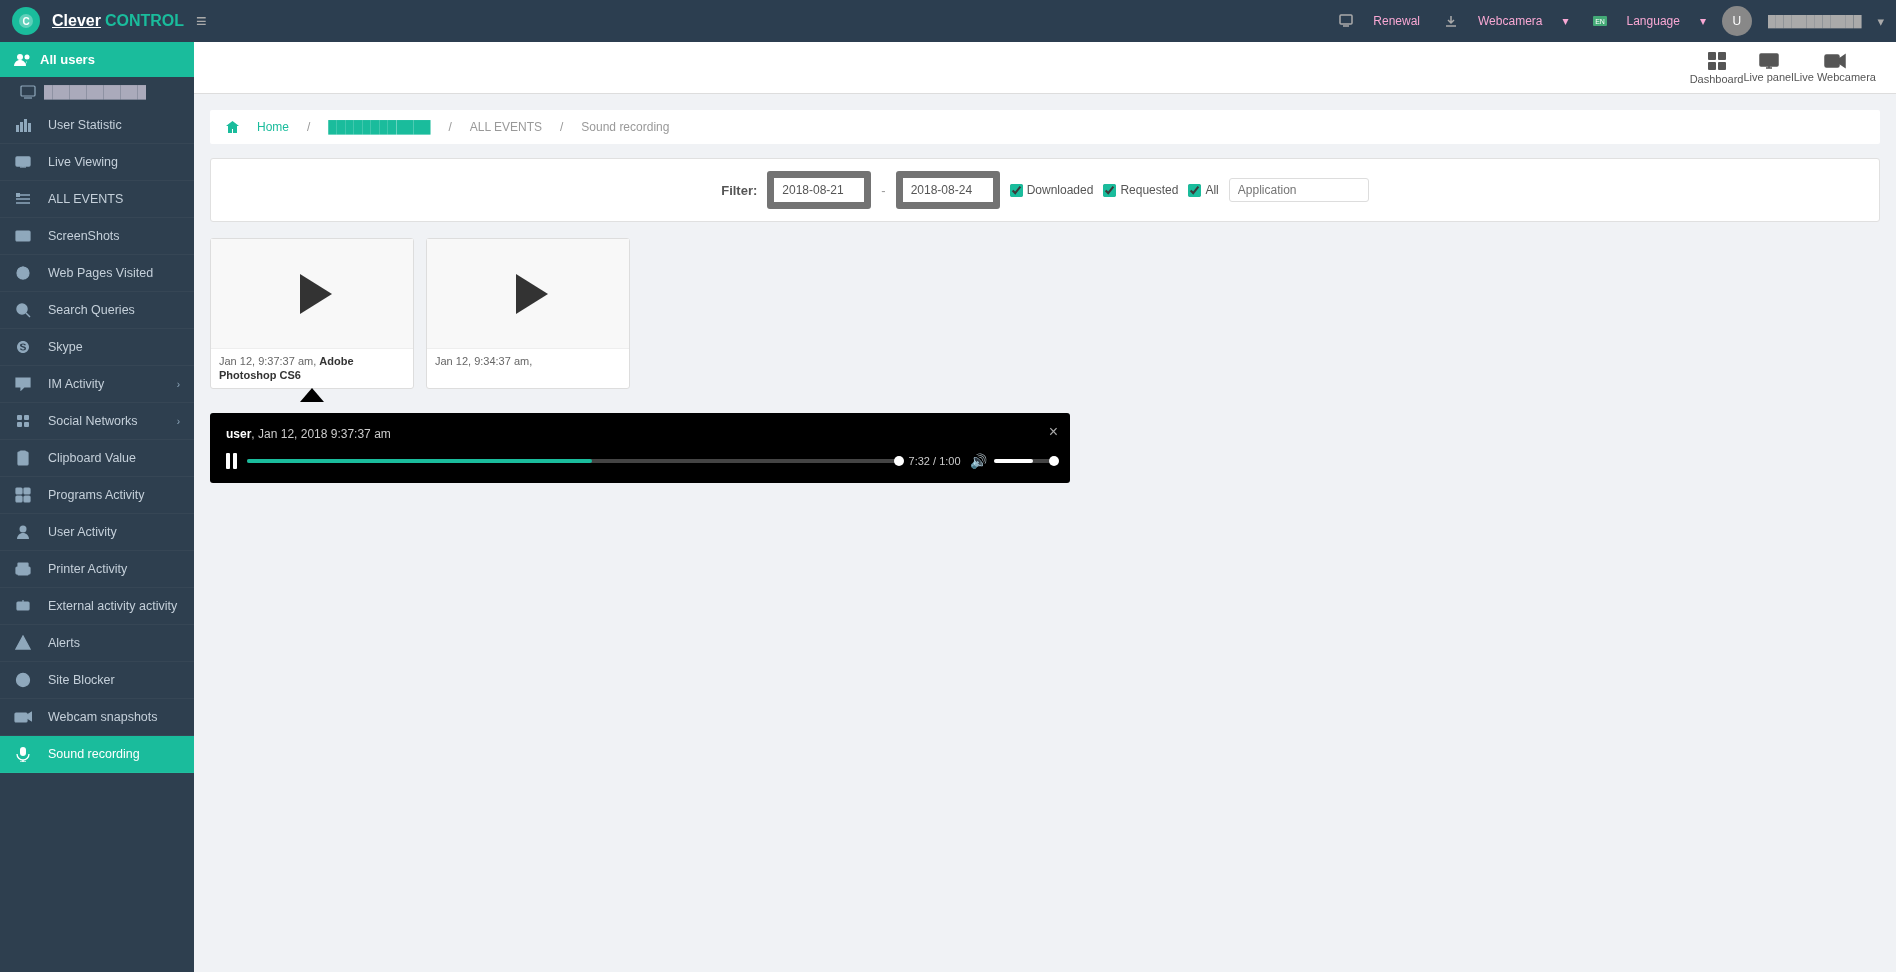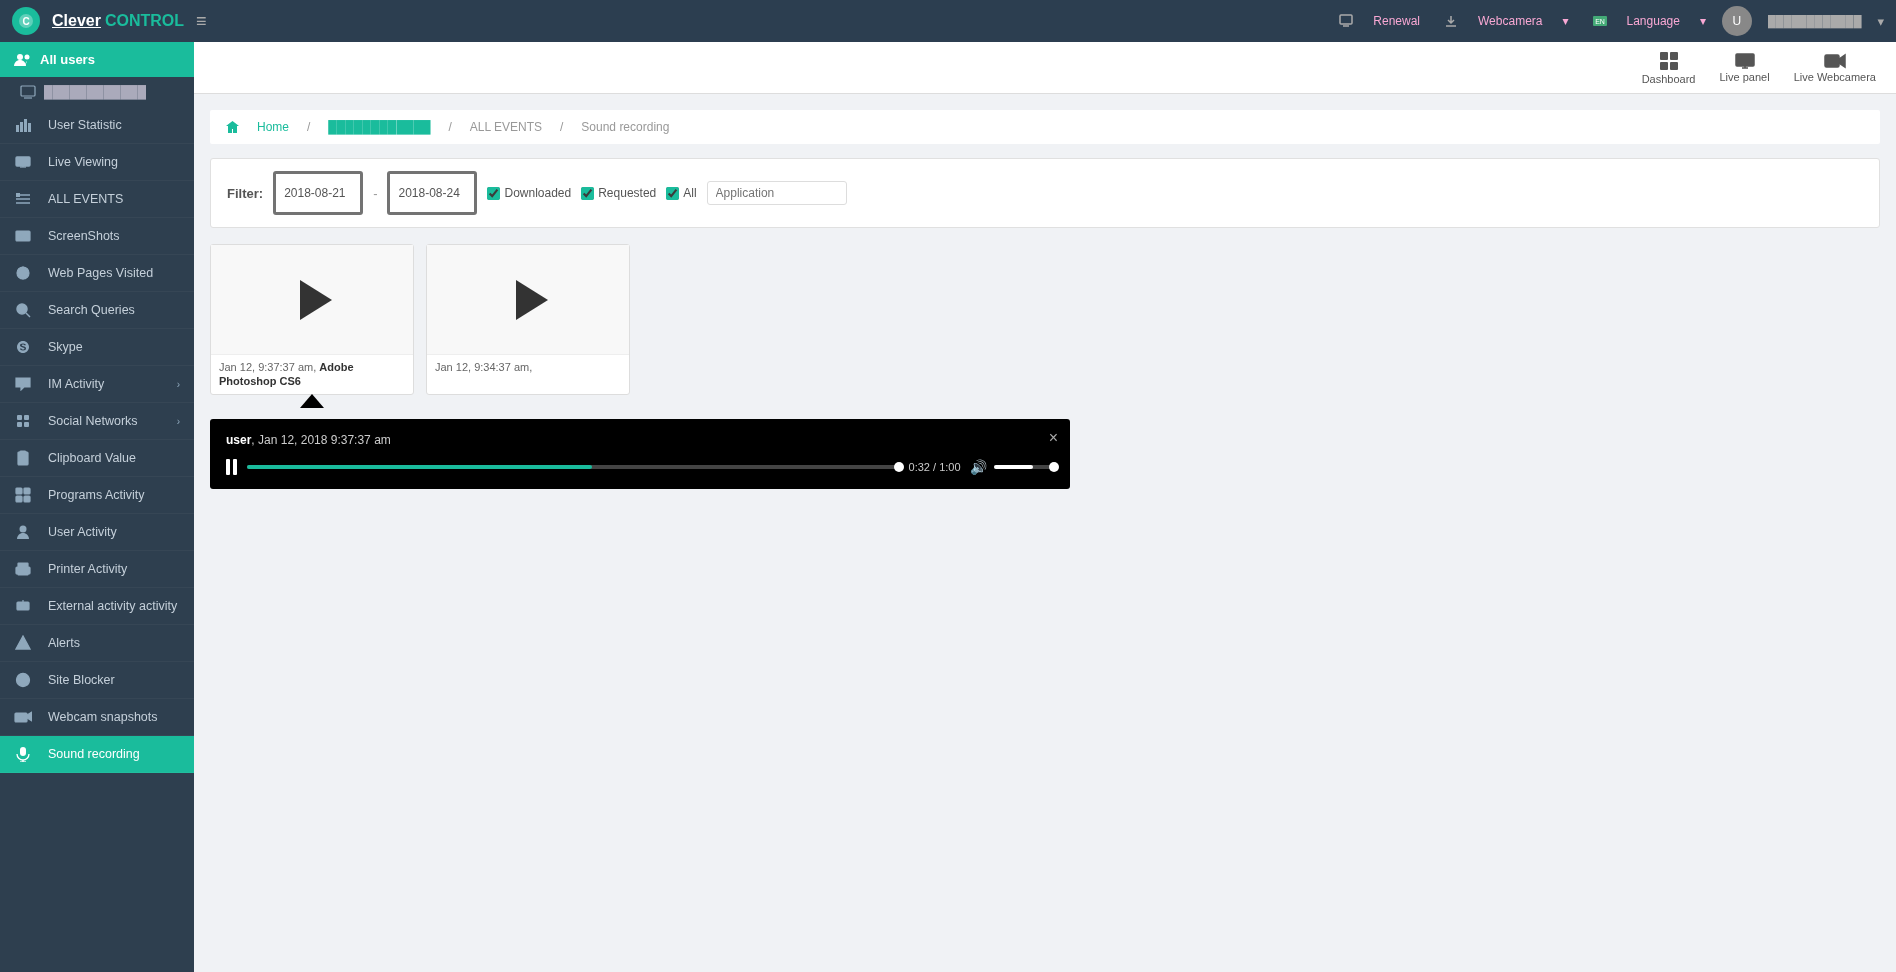--- a/index.html
+++ b/index.html
@@ -65,21 +65,20 @@
 
     
     .sub-header {
       background: #fff;
       border-bottom: 1px solid #ddd;
       height: 52px;
       display: flex;
       align-items: center;
       justify-content: flex-end;
       padding: 0 20px;
-      gap: 24px;
       flex-shrink: 0;
     }
     .sub-header-btn { display: flex; flex-direction: column; align-items: center; gap: 2px; cursor: pointer; color: #555; font-size: 11px; }
     .sub-header-btn svg { fill: #555; }
 
     
     .content { flex: 1; overflow-y: auto; padding: 16px; background: #f0f2f5; }
 
     
     .breadcrumb { display: flex; align-items: center; gap: 18px; color: #777; font-size: 12px; margin-bottom: 14px; background: #fff; padding: 10px 16px; border-radius: 2px; }
@@ -90,23 +89,24 @@
     .filter-bar {
       background: #fff;
       border: 1px solid #e0e0e0;
       border-radius: 3px;
       padding: 12px 16px;
       display: flex;
       align-items: center;
       gap: 10px;
       margin-bottom: 16px;
       flex-wrap: wrap;
+      justify-content: center;
     }
     .filter-label { font-weight: bold; color: #555; font-size: 13px; }
-    .filter-input { border: 3px solid #737373; border-radius: 3px; padding: 12px 8px; font-size: 12px; color: #555; width: 90px; }
+    .filter-input { border: 7px solid #737373; border-radius: 3px; padding: 5px 8px; font-size: 12px; color: #555; width: 104px; }
     .filter-sep { color: #999; }
     .filter-check { display: flex; align-items: center; gap: 4px; font-size: 12px; color: #555; }
     .filter-check input { accent-color: #1abc9c; }
     .filter-app-input { border: 1px solid #ddd; border-radius: 3px; padding: 4px 8px; font-size: 12px; color: #aaa; width: 140px; }
 
     
     .recording-grid { display: flex; gap: 12px; flex-wrap: wrap; position: relative; }
 
     .recording-card {
       background: #fff;
@@ -576,21 +576,21 @@
                 <div class="pause-bar"></div>
               </div>
             </div>
             <div class="progress-container">
               <div class="progress-track">
                 <div class="progress-fill" id="progress-fill" style="width: 53%;"></div>
                 <div class="progress-thumb"></div>
               </div>
             </div>
             <span class="time-display">
-              <span>0:32</span>&nbsp;/&nbsp;<span>1:00</span>
+              <span>7:32</span>&nbsp;/&nbsp;<span>1:00</span>
             </span>
             <div class="volume-container">
               <span class="volume-icon">🔊</span>
               <div class="volume-track">
                 <div class="volume-fill"></div>
                 <div class="volume-thumb"></div>
               </div>
             </div>
           </div>
         </div>

